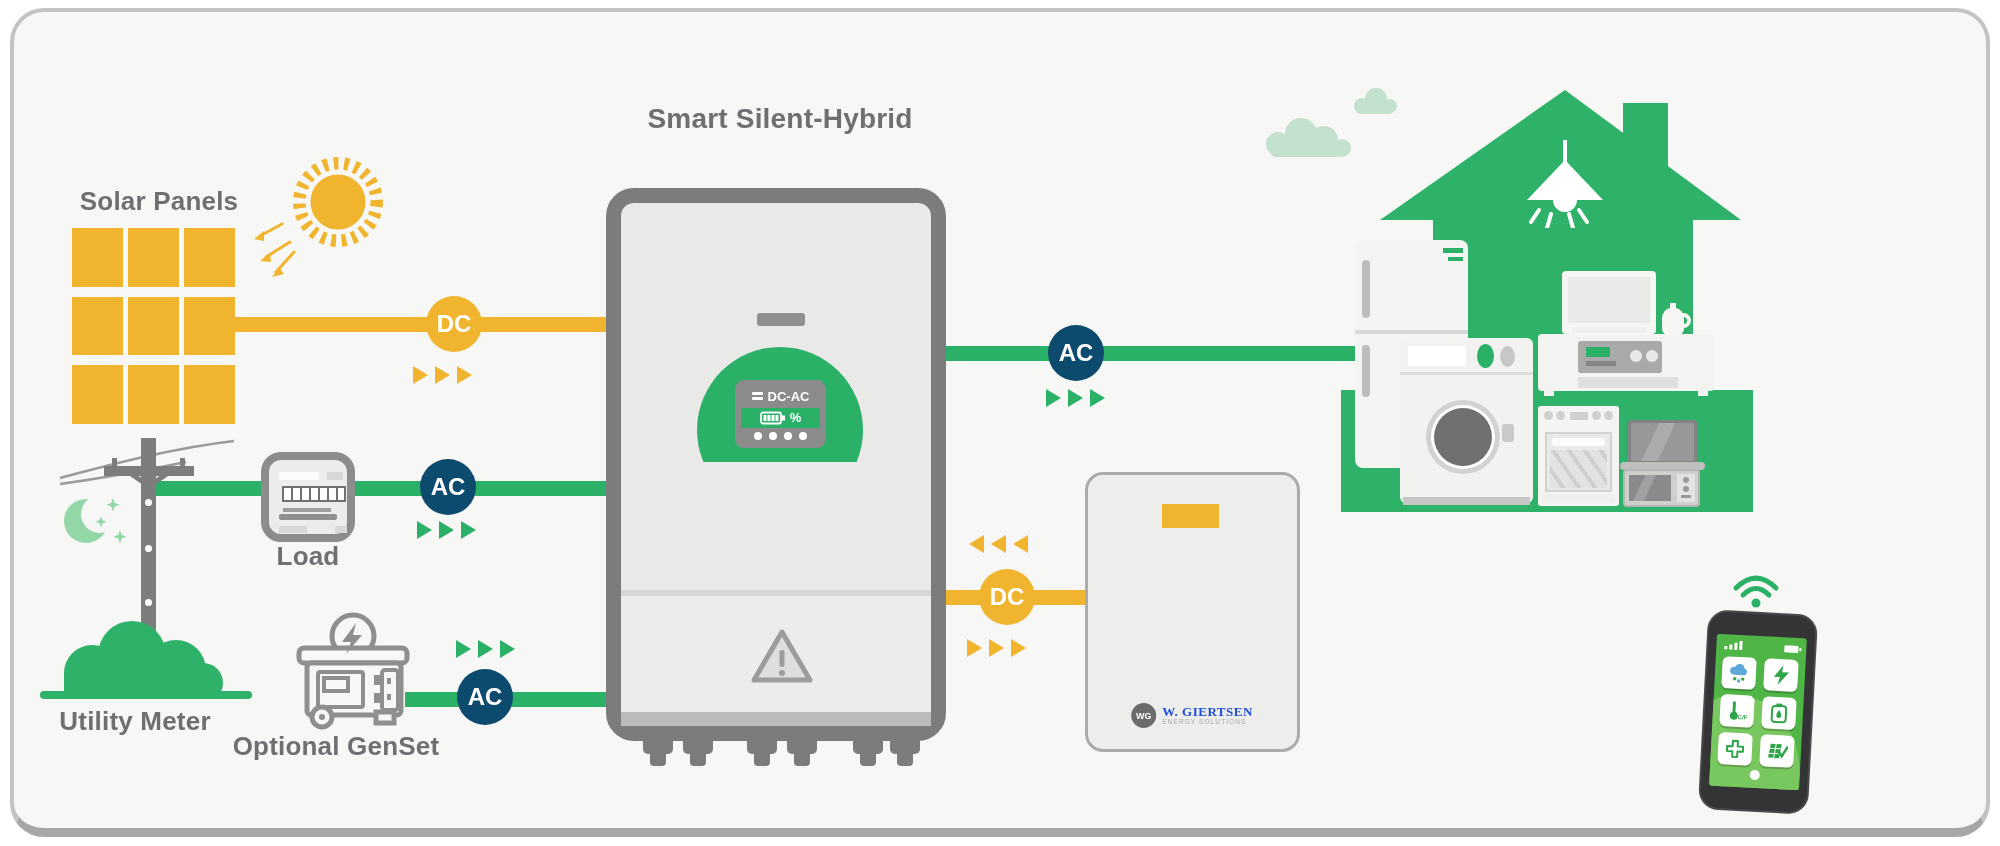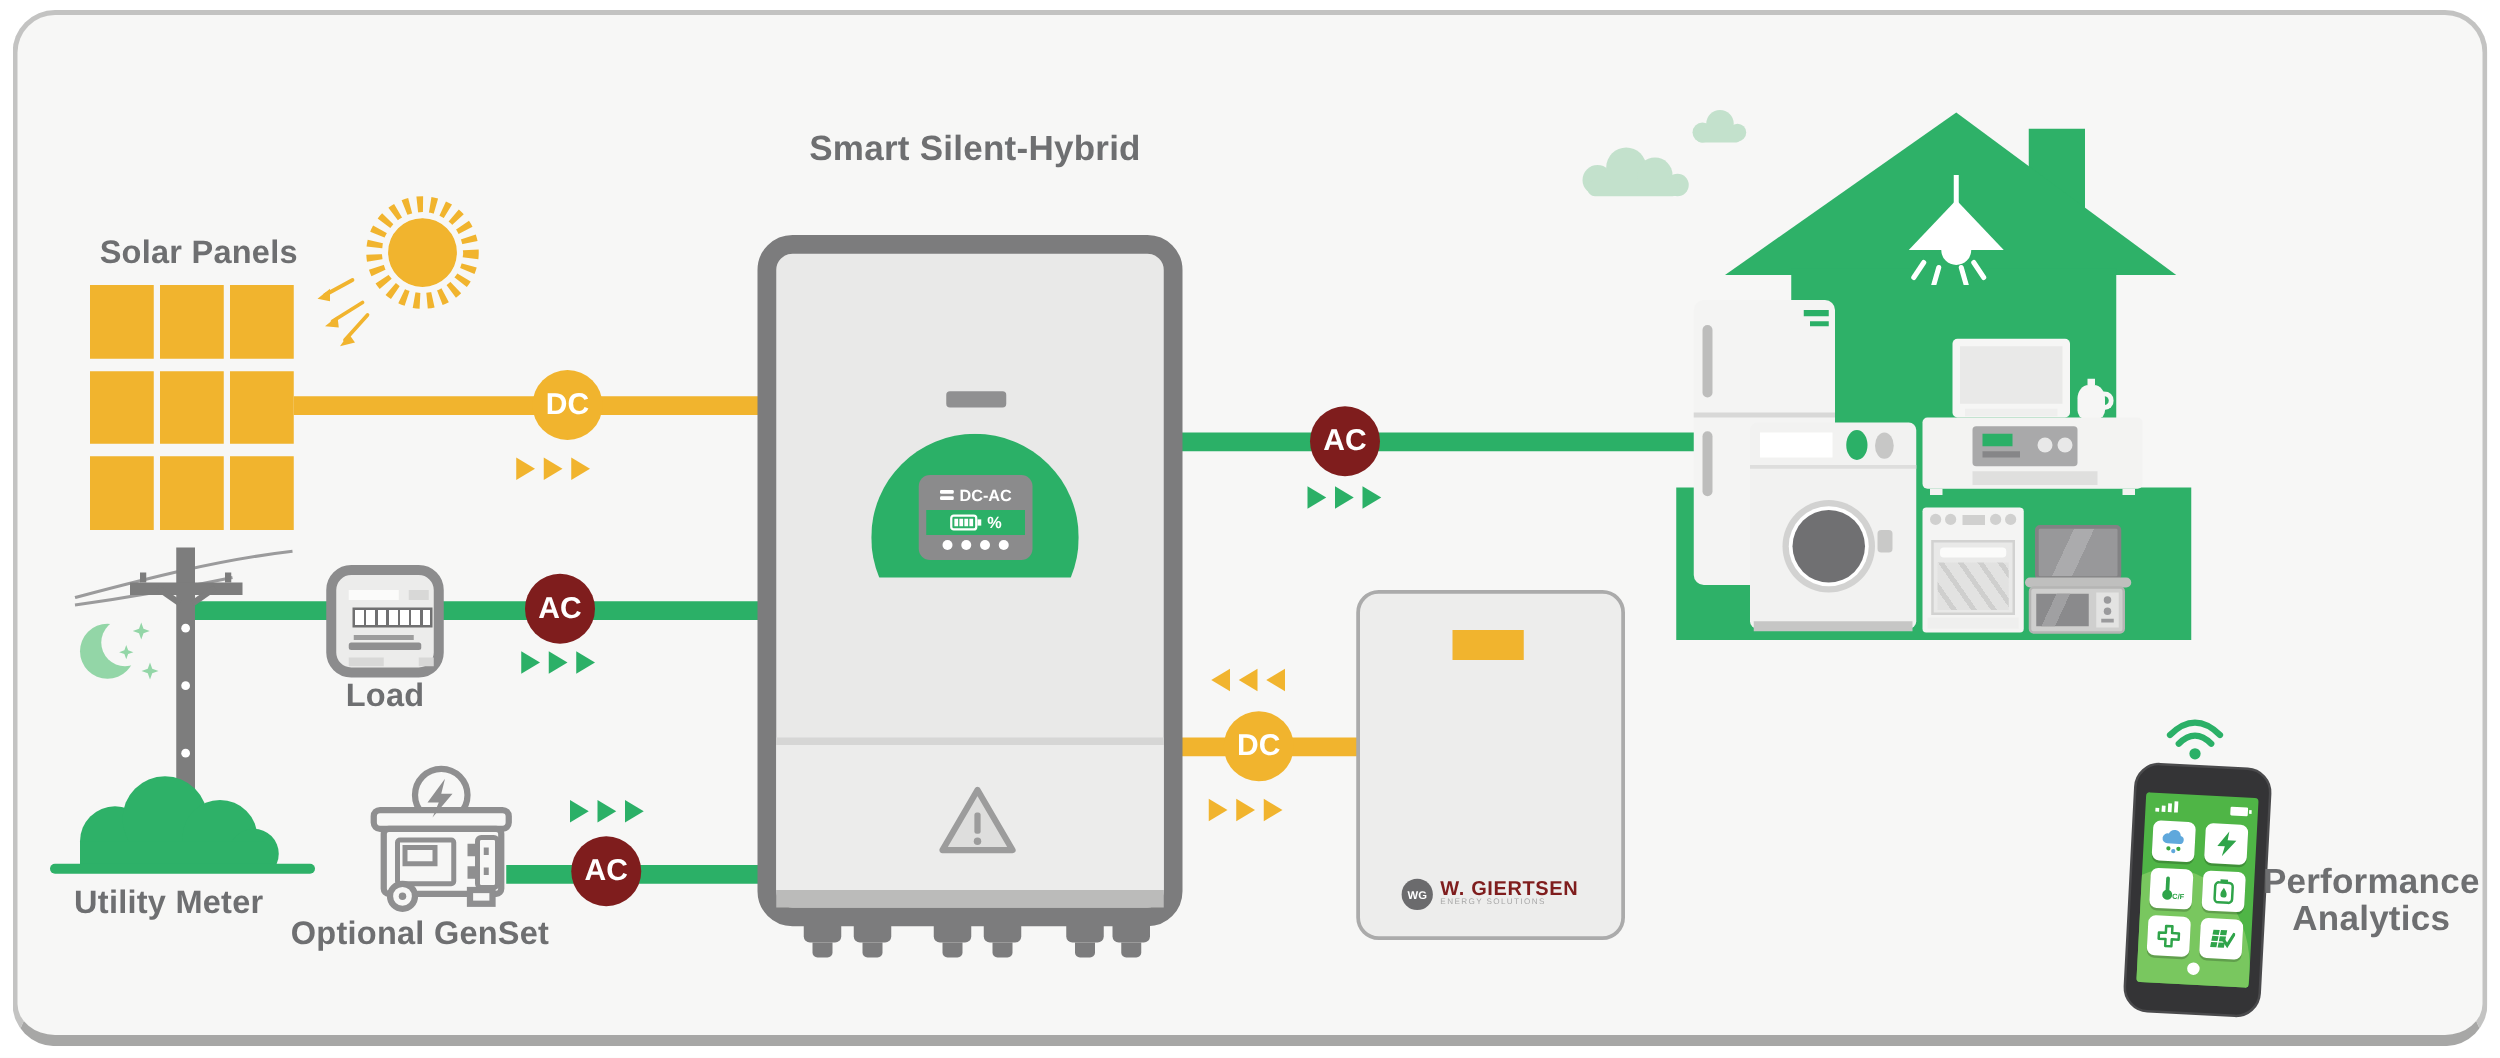--- a/index.html
+++ b/index.html
@@ -11,21 +11,21 @@
   .lbl{position:absolute;font-weight:bold;color:#6e6f71;white-space:nowrap;
        transform:translateX(-50%);font-size:26px;letter-spacing:.2px;}
   .lbl2{position:absolute;font-weight:bold;color:#6e6f71;text-align:center;
         transform:translateX(-50%);font-size:27px;line-height:31px;letter-spacing:.2px;}
   .flow{position:absolute;height:15px;}
   .flow.yellow{background:#f1b42e;}
   .flow.green{background:#2bb067;}
   .badge{position:absolute;width:56px;height:56px;border-radius:50%;display:flex;
          align-items:center;justify-content:center;color:#fff;font-weight:bold;font-size:24px;}
   .badge.yellow{background:#f1b42e;}
-  .badge.green{background:#7f1d1d;}
+  .badge.green{background:#0c4a6e;}
   .arrows{position:absolute;display:flex;gap:7px;}
   .tri{width:0;height:0;border-style:solid;}
   .tri.r-y{border-width:9px 0 9px 15px;border-color:transparent transparent transparent #f1b42e;}
   .tri.r-g{border-width:9px 0 9px 15px;border-color:transparent transparent transparent #2bb067;}
   .tri.l-y{border-width:9px 15px 9px 0;border-color:transparent #f1b42e transparent transparent;}
   .solar-grid{position:absolute;left:72px;top:228px;width:163px;height:196px;display:grid;
               grid-template-columns:repeat(3,1fr);grid-template-rows:repeat(3,1fr);gap:10px 5px;}
   .solar-cell{background:#f1b42e;}
   .pole{position:absolute;background:#7d7d7d;}
   .pole-dot{position:absolute;width:7px;height:7px;border-radius:50%;background:#fff;left:145px;}
@@ -45,21 +45,21 @@
   .disp-dots span{width:8px;height:8px;border-radius:50%;background:#fff;}
   .ctrl-divider{position:absolute;left:621px;top:590px;width:310px;height:6px;background:#d6d6d5;}
   .ctrl-bottom{position:absolute;left:621px;top:712px;width:310px;height:14px;background:#bbbbba;}
   .conn{position:absolute;background:#7c7c7d;}
   .store-box{position:absolute;left:1085px;top:472px;width:215px;height:280px;background:#ededec;
              border:3px solid #ababab;border-radius:18px;box-sizing:border-box;}
   .store-yellow{position:absolute;left:1162px;top:504px;width:57px;height:24px;background:#f1b42e;}
   .logo-row{position:absolute;left:1192px;top:703px;transform:translateX(-50%);display:flex;align-items:center;gap:6px;}
   .logo-circle{width:25px;height:25px;border-radius:50%;background:#6b6b6d;color:#fff;font-weight:bold;
                font-size:9px;display:flex;align-items:center;justify-content:center;}
-  .logo-name{font-weight:bold;font-size:16px;color:#7f1d1d;letter-spacing:.5px;line-height:13px;}
+  .logo-name{font-weight:bold;font-size:13px;color:#1d4ed8;letter-spacing:.5px;line-height:13px;font-family:Liberation Serif, serif;}
   .logo-sub{font-size:6.5px;color:#a8a8a8;letter-spacing:1.1px;line-height:8px;}
   .green-block{position:absolute;background:#2eb168;}
   .appl{position:absolute;box-sizing:border-box;}
   .phone-wrap{position:absolute;left:1703px;top:612px;width:110px;height:200px;transform:rotate(3deg);}
   .phone-body{position:absolute;inset:0;background:#343436;border-radius:20px;border:2px solid #4a4a4c;}
   .phone-screen{position:absolute;left:10px;top:24px;width:90px;height:152px;background:#4fb546;overflow:hidden;border-radius:3px;}
   .screen-swoosh{position:absolute;left:-40px;top:60px;width:130px;height:160px;background:#79c75f;border-radius:50%;}
   .tile-grid{position:absolute;left:7px;top:22px;width:76px;display:grid;grid-template-columns:1fr 1fr;gap:6px 8px;}
   .tile{width:34px;height:32px;background:#fff;border-radius:6px;box-shadow:0 2px 0 rgba(0,0,0,.2);
         display:flex;align-items:center;justify-content:center;}
@@ -426,17 +426,13 @@
           <rect x="5" y="14" width="5" height="4"></rect>
                 <rect x="11" y="14" width="5" height="4"></rect>
               </g>
           <polyline points="13,12 16,16 21,7" fill="none" stroke="#2fa44a" stroke-width="2.5" stroke-linecap="round"></polyline>
             </svg>
         </div>
       </div>
       <div class="home-dot"></div>
     </div>
   </div>
-  <div class="lbl2" style="left:1897px;top:690px;font-size:28px;line-height:30px;">
-    <div>Performance</div>
-    <div>Analytics</div>
-  </div>
 </div>
 
 </body></html>

